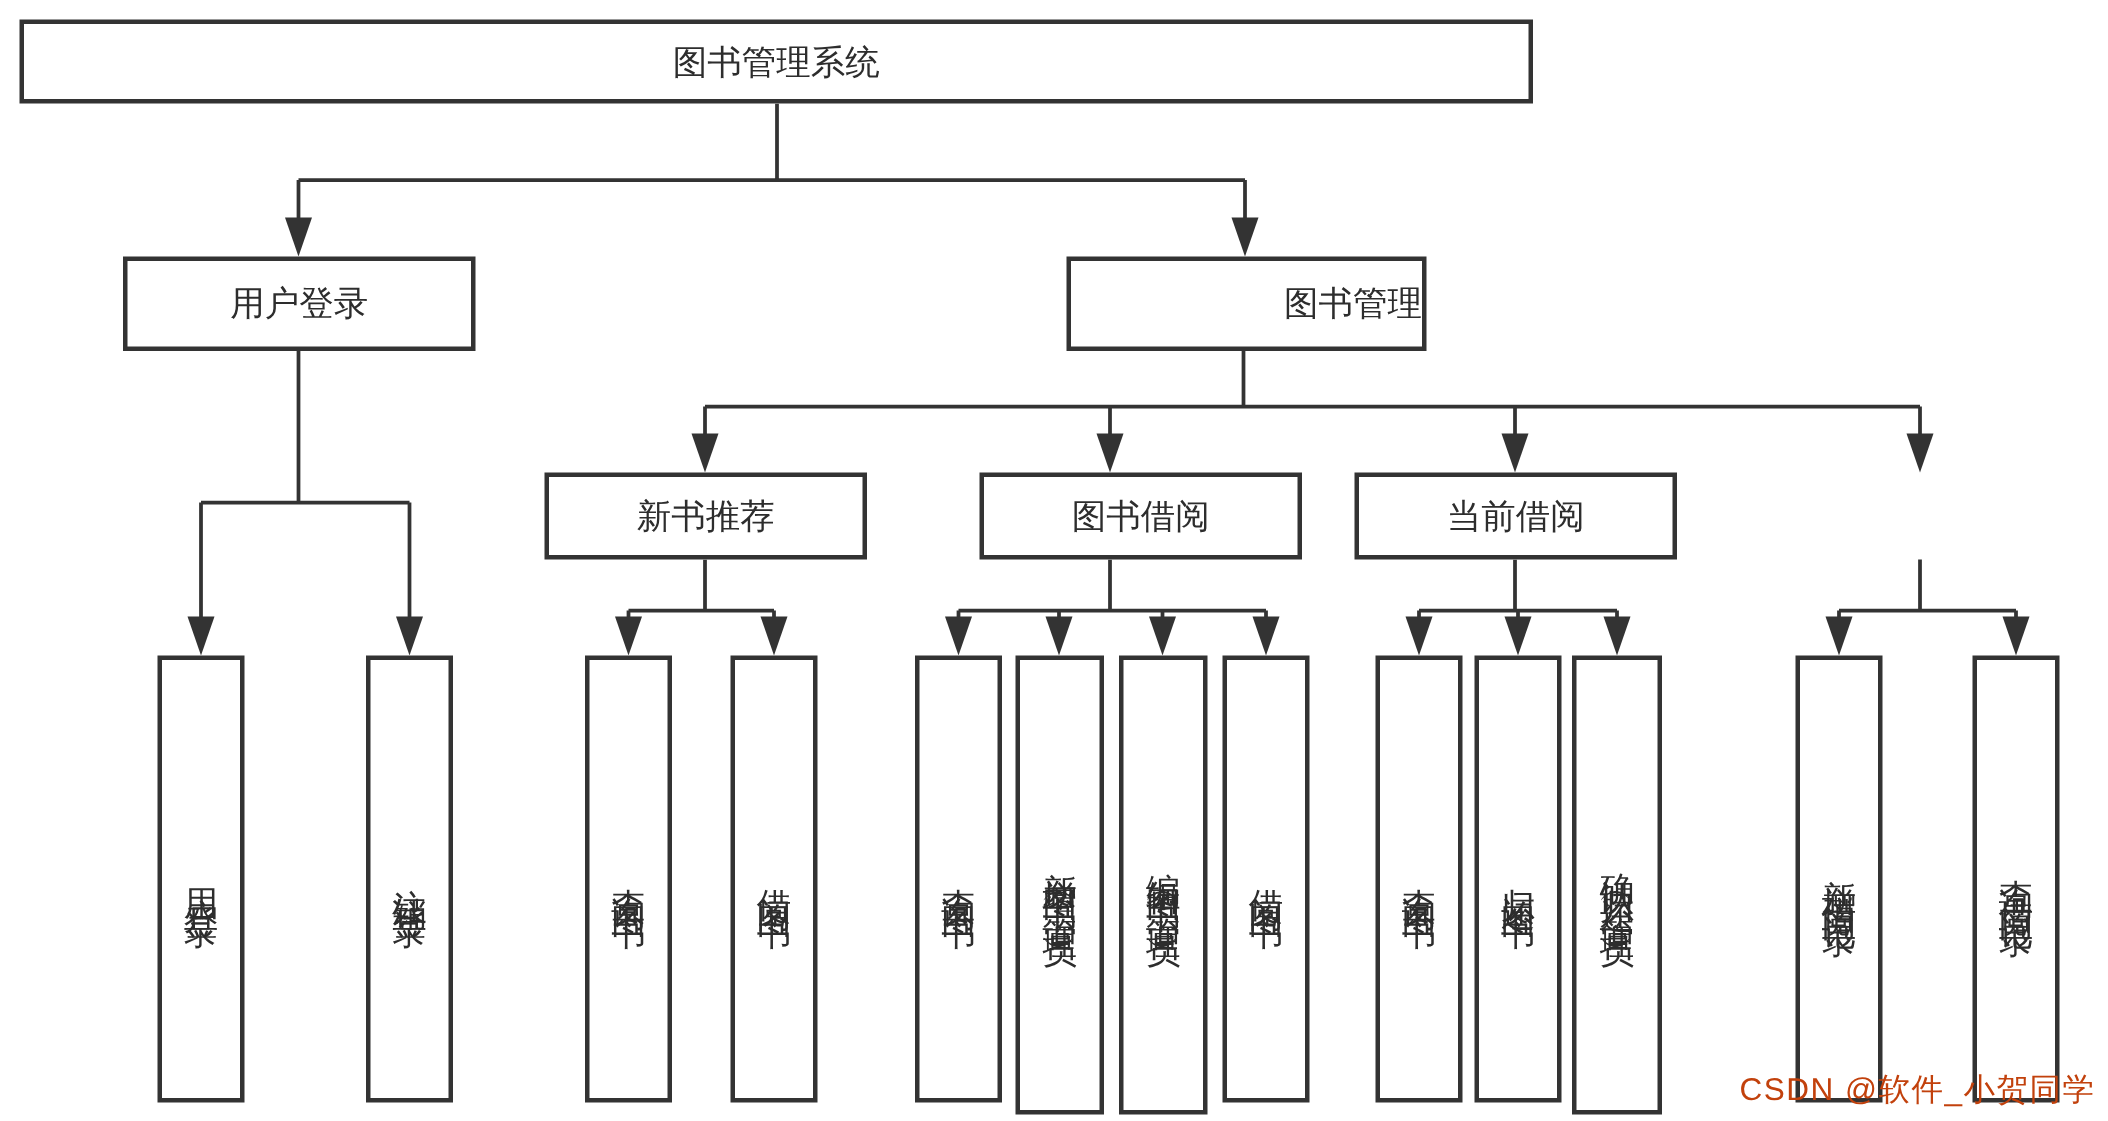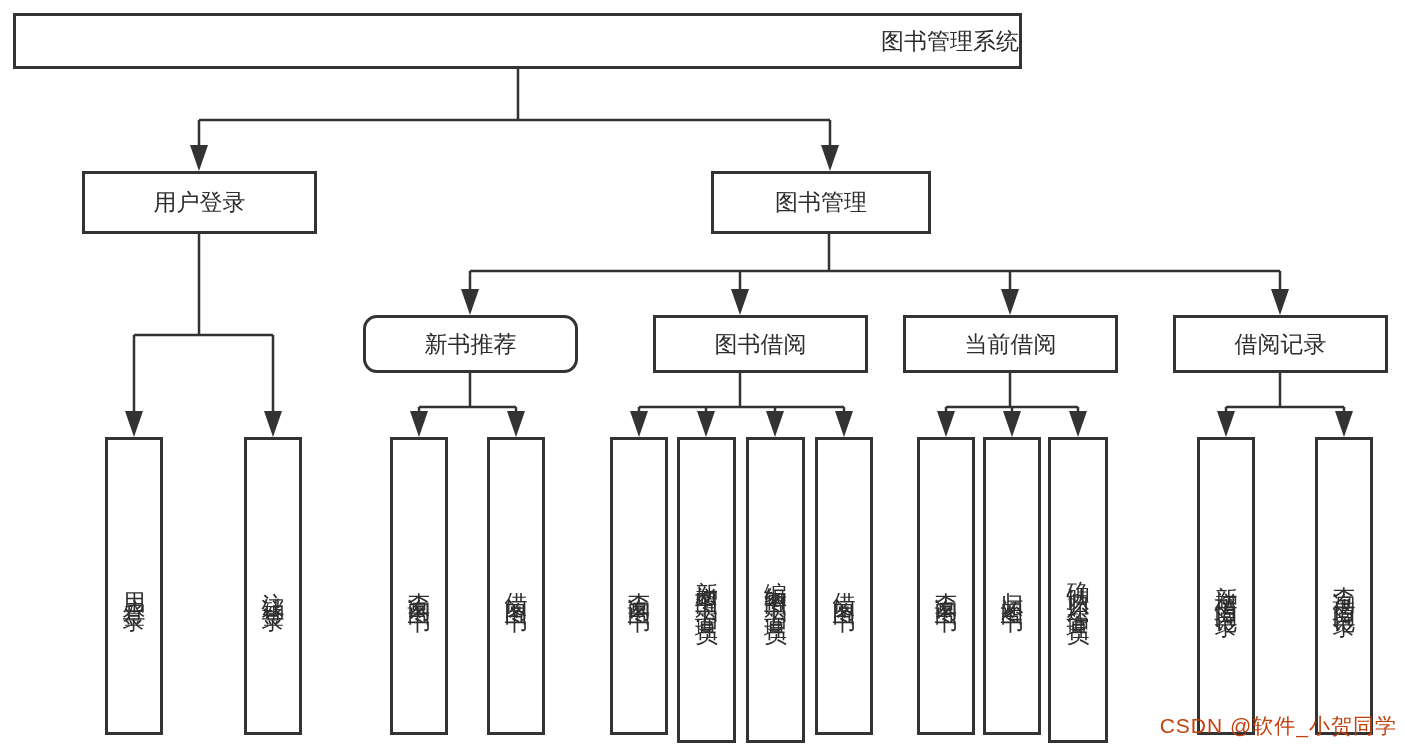--- a/index.html
+++ b/index.html
@@ -107,42 +107,39 @@
       <polygon points="1078,437 1069,411 1087,411"></polygon>
     </g>
 
     <g>
       <path d="M1280 373 V407 M1226 407 H1344 M1226 407 V413 M1344 407 V413"></path>
       <polygon points="1226,437 1217,411 1235,411"></polygon>
       <polygon points="1344,437 1335,411 1353,411"></polygon>
     </g>
   </svg>
 
-  <div class="node" style="left:13px; top:13px; width:1009px; height:56px;justify-content:flex-end;">
+  <div class="node" style="left:13px; top:13px; width:1009px; height:56px;">
     <span>图书管理系统</span>
   </div>
 
   <div class="node" style="left:82px; top:171px; width:235px; height:63px;">
     <span>用户登录</span>
   </div>
-  <div class="node" style="left:711px; top:171px; width:220px; height:63px;">
+  <div class="node" style="left:711px; top:171px; width:240px; height:63px;justify-content:flex-end;">
     <span>图书管理</span>
   </div>
 
-  <div class="node" style="left:363px; top:315px; width:215px; height:58px;border-radius:14px;">
+  <div class="node" style="left:363px; top:315px; width:215px; height:58px;">
     <span>新书推荐</span>
   </div>
   <div class="node" style="left:653px; top:315px; width:215px; height:58px;">
     <span>图书借阅</span>
   </div>
   <div class="node" style="left:903px; top:315px; width:215px; height:58px;">
     <span>当前借阅</span>
-  </div>
-  <div class="node" style="left:1173px; top:315px; width:215px; height:58px;">
-    <span>借阅记录</span>
   </div>
 
   <div class="node v" style="left:105px; top:437px; width:58px; height:298px;">
     <span>用户登录</span>
   </div>
   <div class="node v" style="left:244px; top:437px; width:58px; height:298px;">
     <span>注销登录</span>
   </div>
 
   <div class="node v" style="left:390px; top:437px; width:58px; height:298px;">

